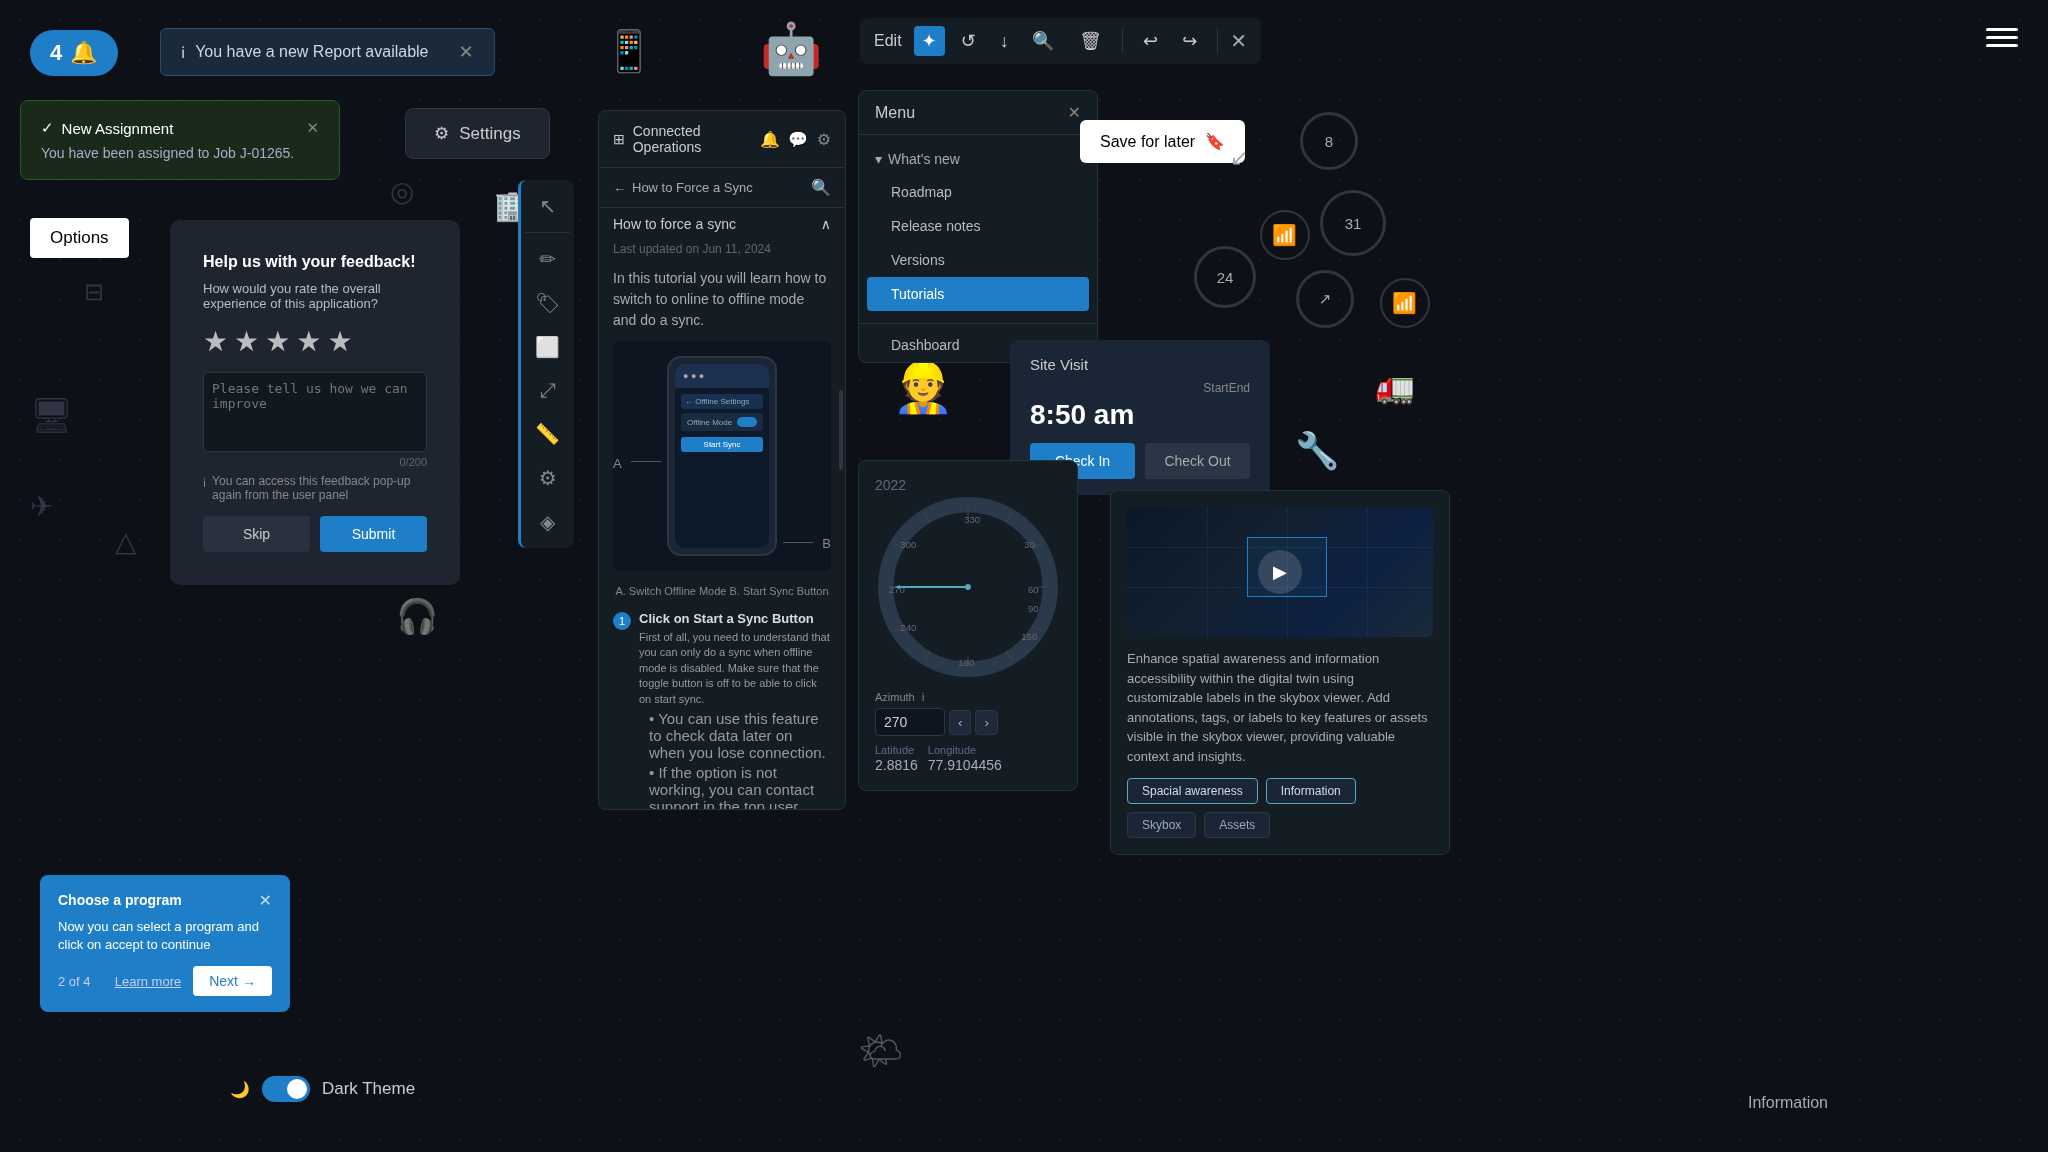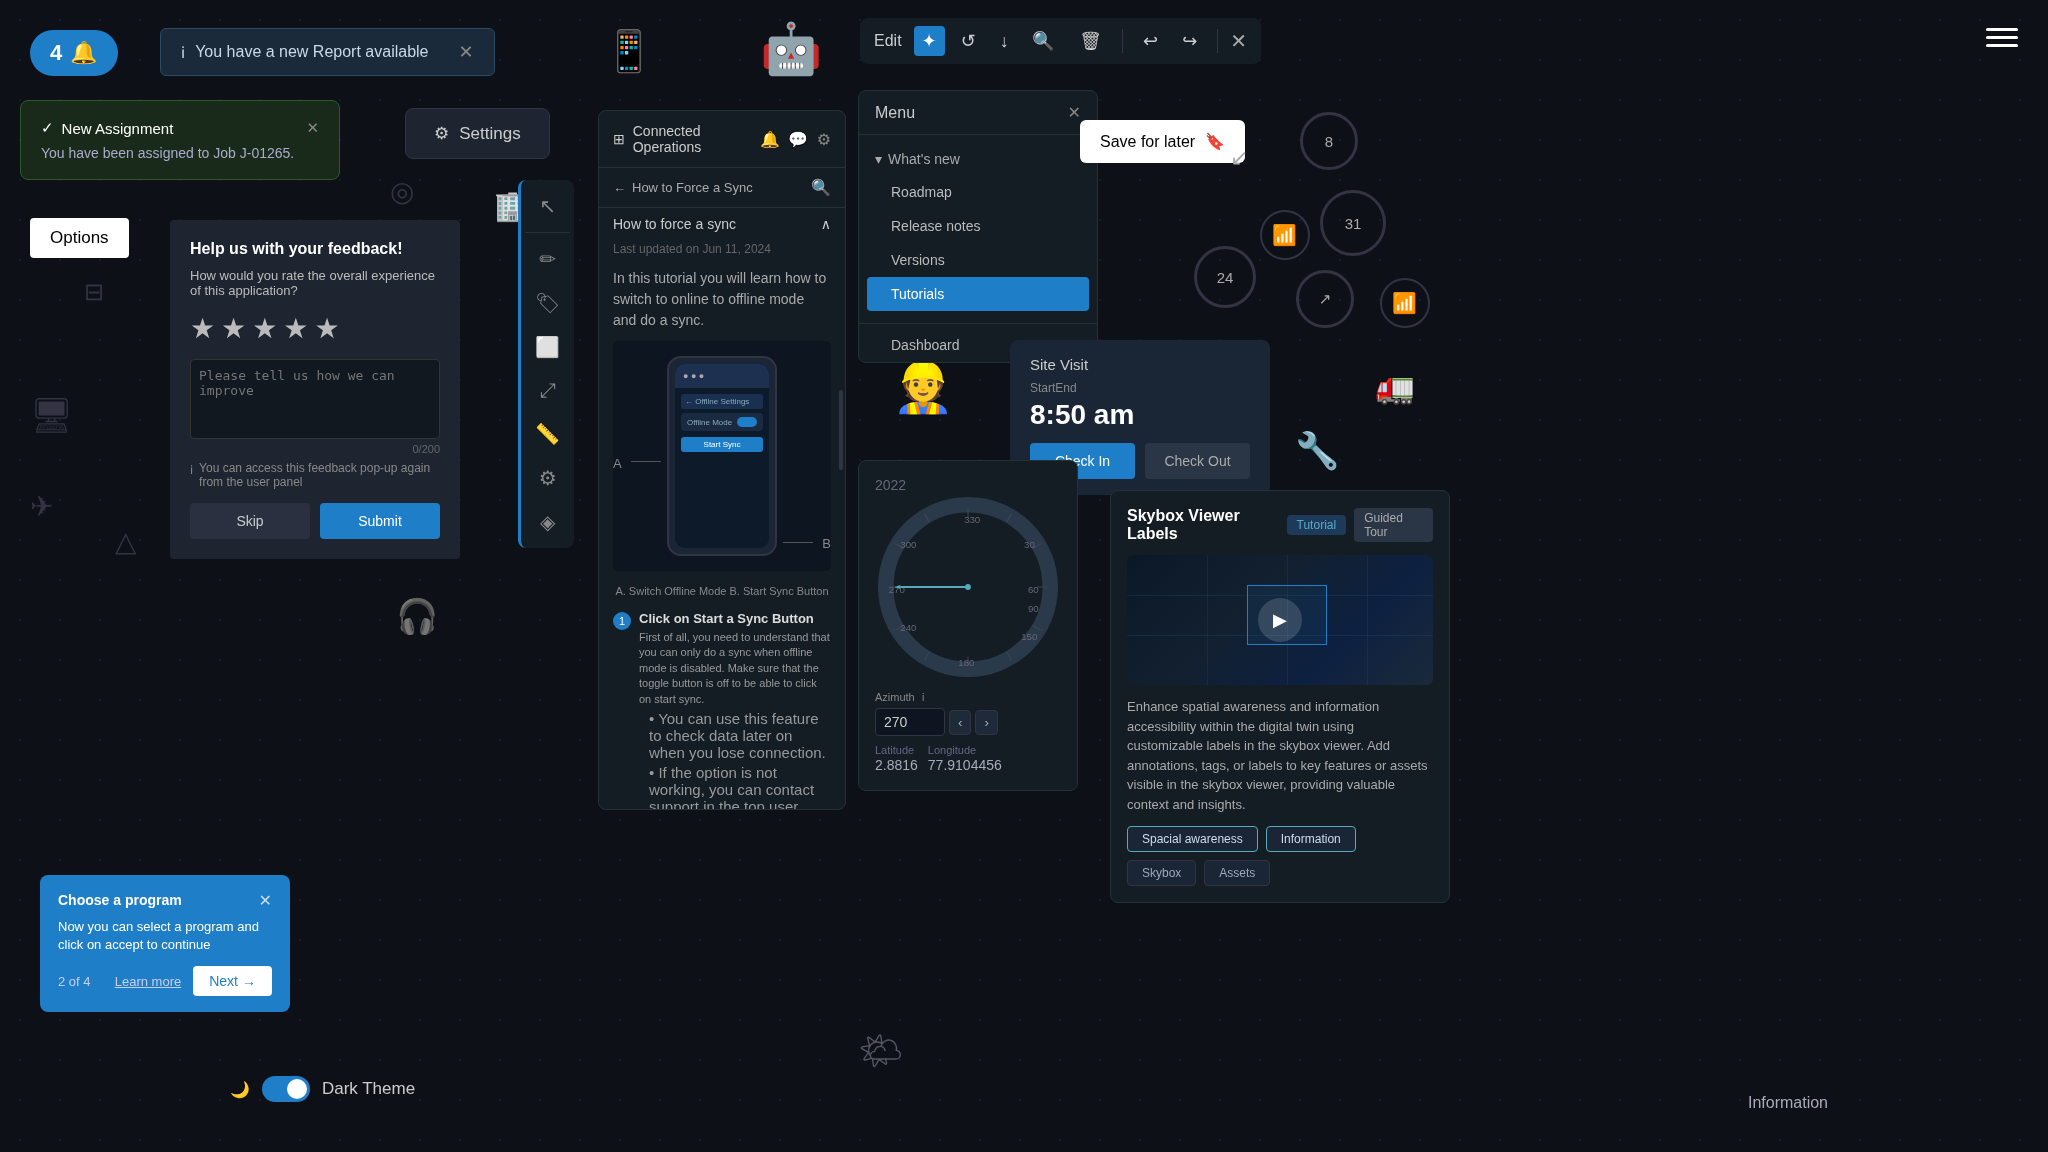--- a/index.html
+++ b/index.html
@@ -88,22 +88,22 @@
       z-index: 10;
       cursor: pointer;
     }
 
     
     .feedback-modal {
       position: absolute;
       top: 220px;
       left: 170px;
       background: #1e2530;
-      border-radius: 4px;
-      padding: 20px;
+      border-radius: 10px;
+      padding: 33px;
       width: 290px;
       z-index: 10;
     }
     .feedback-modal h3 { font-size: 16px; margin-bottom: 10px; }
     .feedback-modal p { font-size: 13px; color: #bbb; margin-bottom: 14px; }
     .stars { display: flex; gap: 6px; margin-bottom: 14px; }
     .star { font-size: 28px; color: #aaa; }
     .star.lit { color: #bbb; }
     .feedback-textarea {
       width: 100%;
@@ -338,21 +338,21 @@
       position: absolute;
       top: 340px;
       left: 1010px;
       background: #1a2535;
       border-radius: 8px;
       padding: 16px 20px;
       width: 260px;
       z-index: 10;
     }
     .sv-title { font-size: 15px; color: #ccc; margin-bottom: 8px; }
-    .sv-time-row { display: flex; justify-content: flex-start; margin-bottom: 4px; }
+    .sv-time-row { display: flex; justify-content: flex-end; margin-bottom: 4px; }
     .sv-label { font-size: 12px; color: #888; }
     .sv-time { font-size: 28px; font-weight: 600; color: #fff; margin-bottom: 12px; }
     .sv-actions { display: flex; gap: 10px; }
     .btn-checkin { flex: 1; background: #1e7fc8; color: #fff; border: none; border-radius: 4px; padding: 10px; cursor: pointer; font-size: 14px; }
     .btn-checkout { flex: 1; background: #2a3545; color: #aaa; border: none; border-radius: 4px; padding: 10px; cursor: pointer; font-size: 14px; }
 
     
     .azimuth-widget {
       position: absolute;
       top: 460px;
@@ -965,25 +965,20 @@
       <span>2.8816</span>
     </div>
     <div class="ll-field">
       <label>Longitude</label>
       <span>77.9104456</span>
     </div>
   </div>
 </div>
 
 <div class="skybox-panel">
-  <div class="skybox-header">
-    <span class="skybox-title">Skybox Viewer Labels</span>
-    <span class="tag blue">Tutorial</span>
-    <span class="tag">Guided Tour</span>
-  </div>
 
   <div class="map-fragment" style="position:relative;top:0;left:0;width:100%;height:130px;border-radius:6px;margin-bottom:12px;overflow:hidden;">
 
     <div class="map-grid-line" style="left:0;top:40px;width:100%;height:1px;"></div>
     <div class="map-grid-line" style="left:0;top:80px;width:100%;height:1px;"></div>
     <div class="map-grid-line" style="left:80px;top:0;width:1px;height:100%;"></div>
     <div class="map-grid-line" style="left:160px;top:0;width:1px;height:100%;"></div>
     <div class="map-grid-line" style="left:240px;top:0;width:1px;height:100%;"></div>
 
     <div style="position:absolute;top:30px;left:120px;width:80px;height:60px;border:1px solid #1e7fc8;background:rgba(30,127,200,0.1);"></div>

